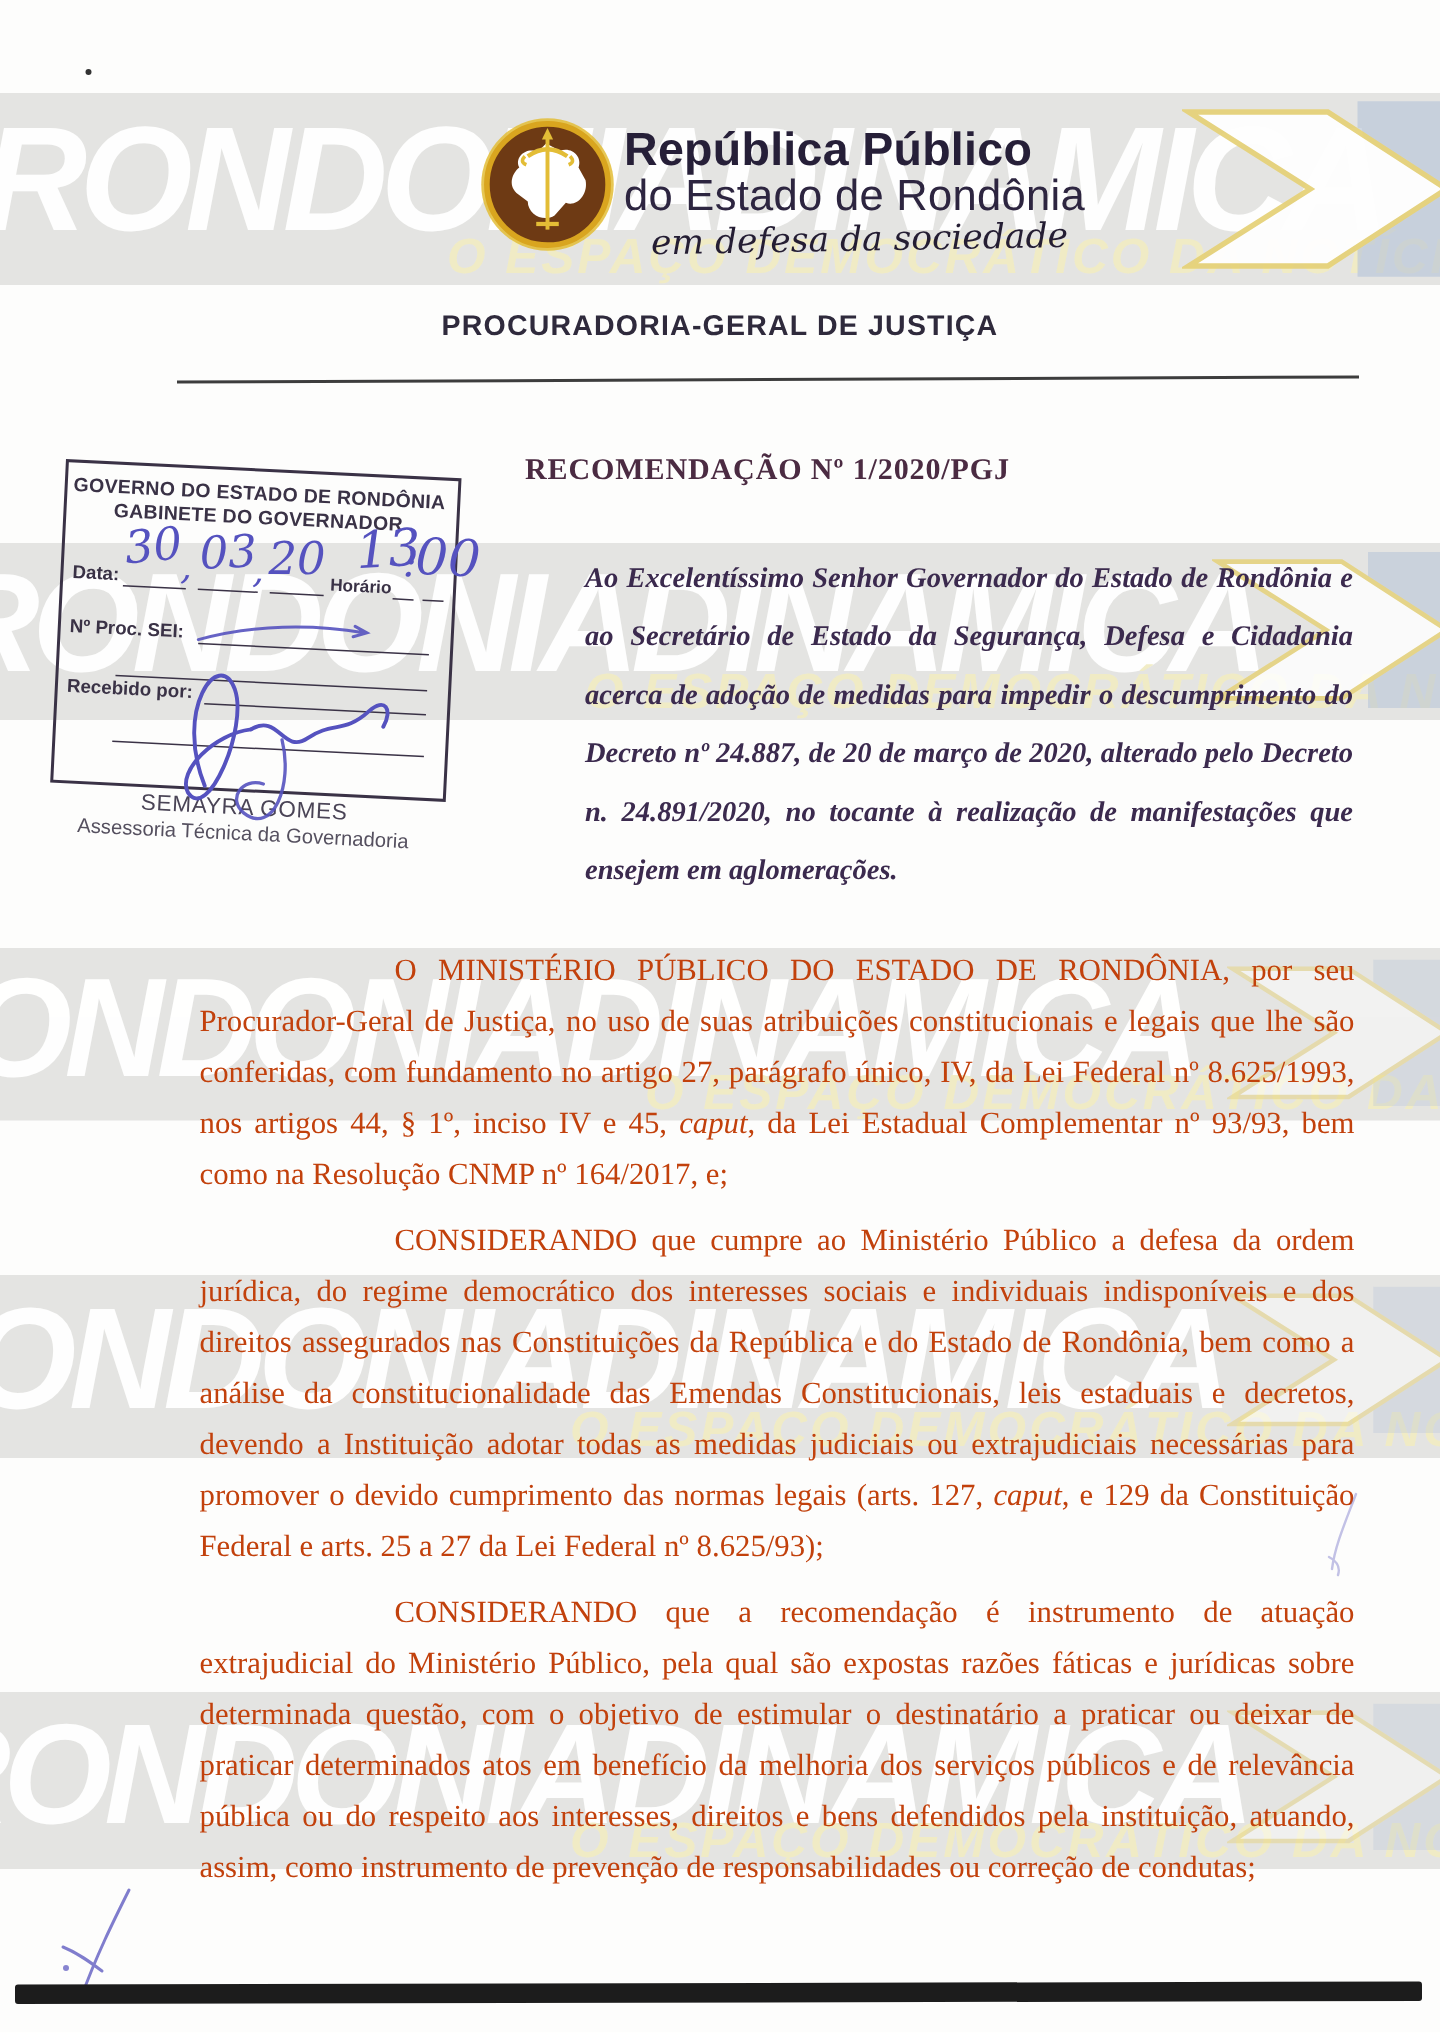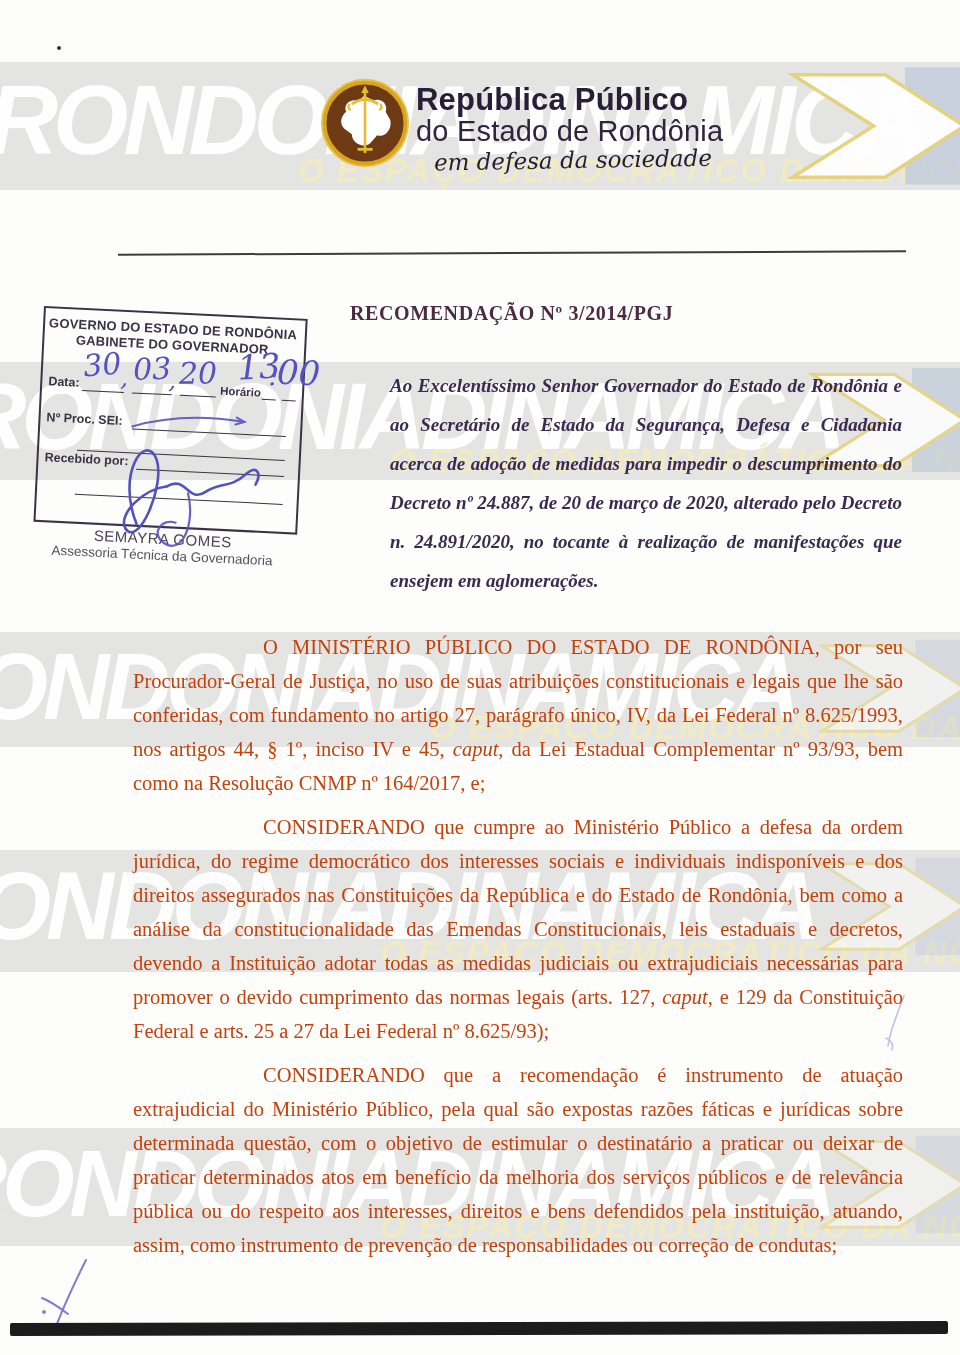--- a/index.html
+++ b/index.html
@@ -132,20 +132,21 @@
       <path d="M34,30 q-4,4 1,6 M66,30 q4,4 -1,6" fill="none" stroke="#e3bd36" stroke-width="2.5"></path>
       <path d="M42,78 L58,78" stroke="#e3bd36" stroke-width="3"></path>
     </svg>
   </div>
   <div class="org">
     <div class="org-bold">República Público</div>
     <div class="org-rest">do Estado de Rondônia</div>
     <div class="org-tagline">em defesa da sociedade</div>
   </div>
 
+  <div class="dept">PROCURADORIA-GERAL DE JUSTIÇA</div>
   <div class="dept-rule"></div>
 
   <div class="stamp">
     <div class="stamp-box"></div>
     <div class="stamp-h" style="top:9px;">GOVERNO DO ESTADO DE RONDÔNIA</div>
     <div class="stamp-h" style="top:25px;">GABINETE DO GOVERNADOR</div>
 
     <div class="stamp-label" style="left:8px; top:68px;">Data:</div>
     <span class="slot" style="left:42px; top:64px; width:42px;"></span>
     <span class="slot" style="left:92px; top:64px; width:40px;"></span>
@@ -177,21 +178,21 @@
     <svg class="sig" width="190" height="150" viewBox="0 0 190 150">
       <path d="M45,95 C22,45 50,2 62,30 C72,55 48,120 34,100 C26,86 50,60 74,56" fill="none" stroke="#5552bf" stroke-width="2.6" stroke-linecap="round"></path>
       <path d="M74,56 C92,44 96,72 112,60 C128,48 136,56 152,40 C162,30 168,38 162,50" fill="none" stroke="#5552bf" stroke-width="2.6" stroke-linecap="round"></path>
       <path d="M95,62 C104,92 92,126 72,112 C60,103 70,88 84,92" fill="none" stroke="#5552bf" stroke-width="2.2" stroke-linecap="round" opacity="0.9"></path>
     </svg>
 
     <div class="stamp-name">SEMAYRA GOMES</div>
     <div class="stamp-title">Assessoria Técnica da Governadoria</div>
   </div>
 
-  <div class="doc-title">RECOMENDAÇÃO Nº 3/2014/PGJ</div>
+  <div class="doc-title">RECOMENDAÇÃO Nº 1/2020/PGJ</div>
   <div class="addressee">Ao Excelentíssimo Senhor Governador do Estado de Rondônia e ao Secretário de Estado da Segurança, Defesa e Cidadania acerca de adoção de medidas para impedir o descumprimento do Decreto nº 24.887, de 20 de março de 2020, alterado pelo Decreto n. 24.891/2020, no tocante à realização de manifestações que ensejem em aglomerações.</div>
 
   <div class="body-text">
     <p><span>O MINISTÉRIO PÚBLICO DO ESTADO DE RONDÔNIA, por seu Procurador-Geral de Justiça, no uso de suas atribuições constitucionais e legais que lhe são conferidas, com fundamento no artigo 27, parágrafo único, IV, da Lei Federal nº 8.625/1993, nos artigos 44, § 1º, inciso IV e  45, </span><em>caput</em><span>, da Lei Estadual Complementar nº 93/93, bem como na Resolução CNMP nº 164/2017, e;</span></p>
     <p><span>CONSIDERANDO que cumpre ao Ministério Público a defesa da ordem jurídica, do regime democrático dos interesses sociais e individuais indisponíveis e dos direitos assegurados nas Constituições da República e do Estado de Rondônia, bem como a análise da constitucionalidade das Emendas Constitucionais, leis estaduais e decretos, devendo a Instituição adotar todas as medidas judiciais ou extrajudiciais necessárias para promover o devido cumprimento das normas legais (arts. 127, </span><em>caput</em><span>, e 129 da Constituição Federal e arts. 25 a 27 da Lei Federal nº 8.625/93);</span></p>
     <p><span>CONSIDERANDO que a recomendação é instrumento de atuação extrajudicial do Ministério Público, pela qual são expostas razões fáticas e jurídicas sobre determinada questão, com o objetivo de estimular o destinatário a praticar ou deixar de praticar determinados atos em benefício da melhoria dos serviços públicos e de relevância pública ou do respeito aos interesses, direitos e bens defendidos pela instituição, atuando, assim, como instrumento de prevenção de responsabilidades ou correção de condutas;</span></p>
   </div>
 
   <div class="speck"></div>
   <svg class="mark" style="left:20px; top:1256px;" width="100" height="90">

